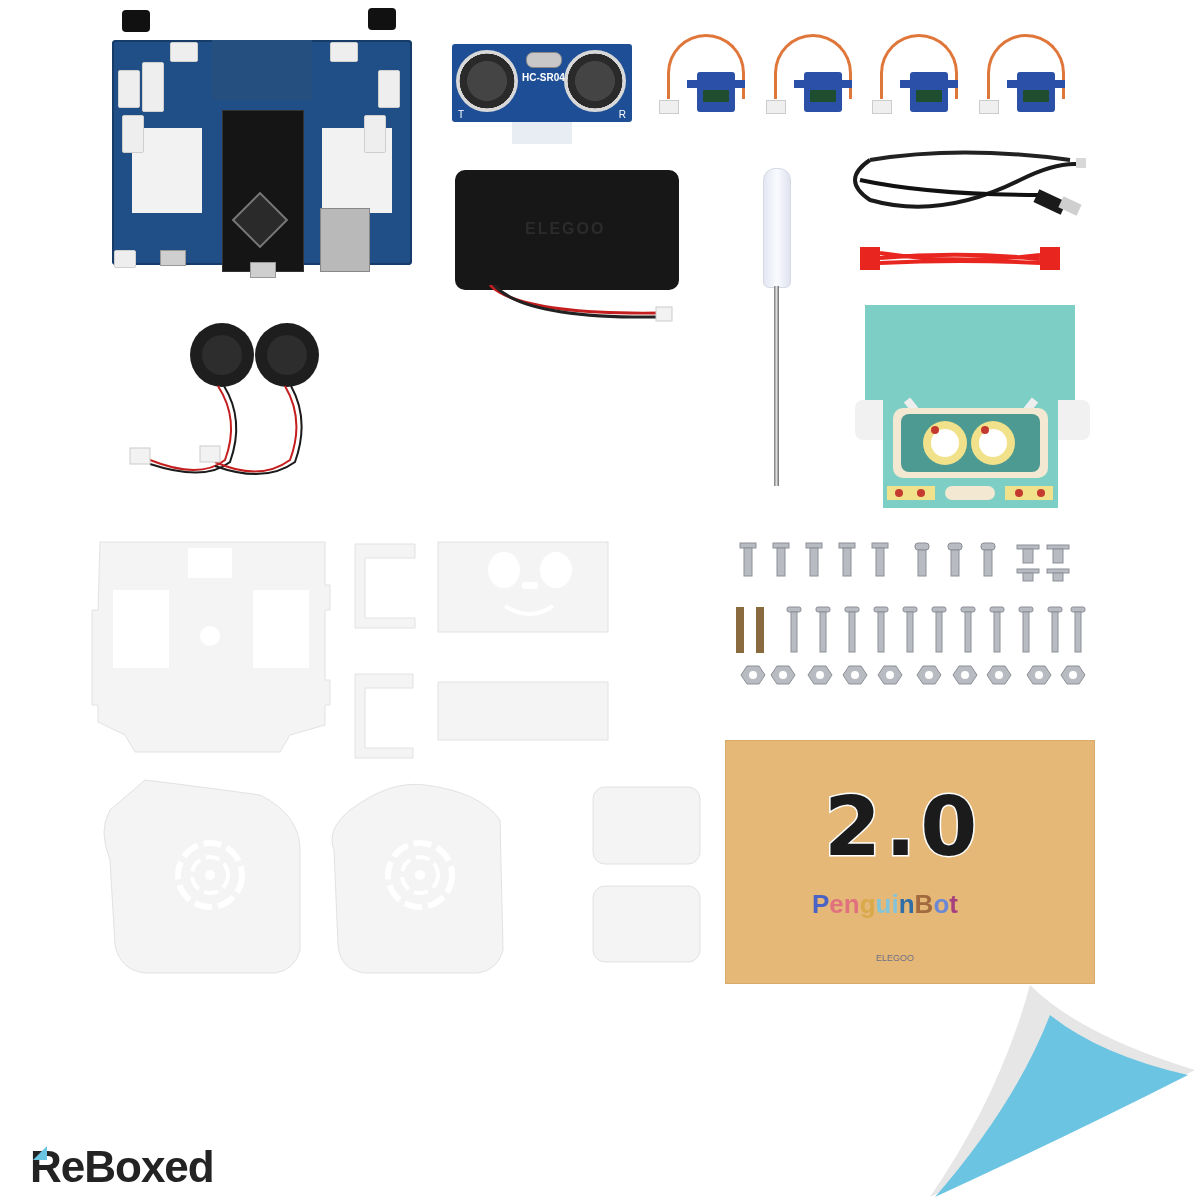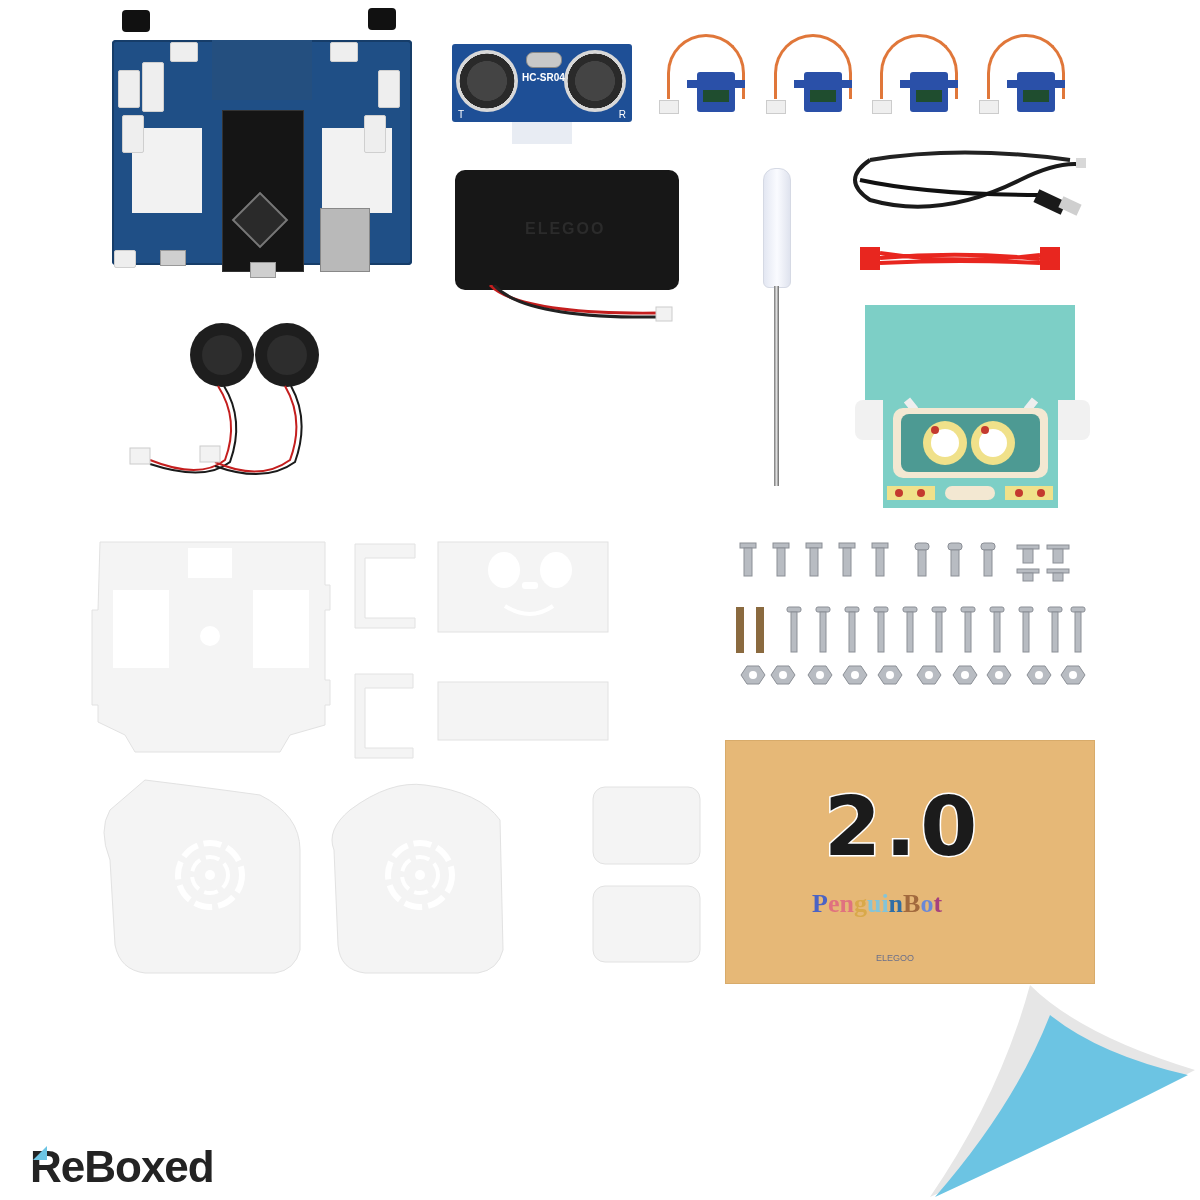--- a/index.html
+++ b/index.html
@@ -39,21 +39,21 @@
   .redcable { left:860px; top:245px; width:200px; height:25px; }
   
   .face { left:845px; top:300px; width:250px; height:210px; }
   
   .acr { fill:#f4f4f4; stroke:#e2e2e2; stroke-width:1; }
   
   .hw { left:725px; top:535px; width:370px; height:165px; }
   
   .booklet { left:725px; top:720px; width:368px; height:242px; background:#e6b877; border:1px solid #d8ab6a;margin-top:20px; }
   .booklet .big { position:absolute; left:98px; top:38px; font-size:82px; font-weight:bold; color:#1b1b1b; letter-spacing:4px; font-family:"DejaVu Sans", sans-serif; -webkit-text-stroke:3px #fff; paint-order:stroke fill; }
-  .booklet .pb { position:absolute; left:86px; top:148px; font-size:26px; font-weight:bold; font-family:Liberation Serif, serif;text-align:center; }
+  .booklet .pb { position:absolute; left:86px; top:148px; font-size:26px; font-weight:bold; font-family:Liberation Sans, sans-serif;text-align:center; }
   .booklet .small { position:absolute; left:150px; top:212px; font-size:9px; color:#6a6f8a; }
   
   .logo { left:30px; top:1142px; font-size:44px; font-weight:bold; color:#232323; letter-spacing:-1px; font-family:"Liberation Sans", sans-serif; }
   .corner { left:920px; top:975px; width:280px; height:225px; }
 </style>
 </head>
 <body>
 
 <div class="abs pcb">
   <div class="strip"></div>

